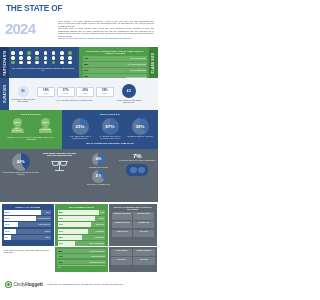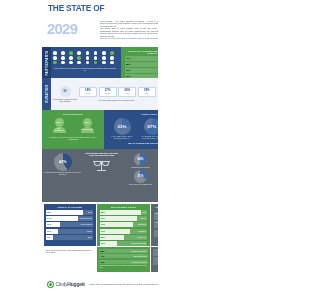--- a/index.html
+++ b/index.html
@@ -1,19 +1,19 @@
 <!DOCTYPE html>
 <html><head>
 <meta charset="utf-8">
 <style>
   html,body{margin:0;padding:0;background:#ffffff;}
   body{width:158px;height:300px;overflow:hidden;
        font-family:"Liberation Sans",sans-serif;
        -webkit-font-smoothing:none;}
-  .page{position:relative;width:158px;height:296px;background:#fff;padding-left:42px;}
+  .page{position:relative;width:158px;height:296px;background:#fff;}
 
   
   .header{position:relative;height:47px;padding:4px 5px 0 6px;box-sizing:border-box;}
   .t1{font-size:8.3px;font-weight:bold;letter-spacing:-0.2px;color:#2f5d9e;line-height:8.6px;}
   .t2{font-size:8.3px;font-weight:bold;letter-spacing:-0.2px;color:#4e9d48;line-height:9px;}
   .year{position:absolute;left:5px;top:21px;font-size:15px;font-weight:bold;
         color:#b9cbe4;letter-spacing:-0.8px;line-height:15px;}
   .intro{position:absolute;left:58px;top:20px;width:96px;}
   .intro p{margin:0;font-size:1.85px;line-height:2.45px;color:#3c4a57;text-align:justify;}
   .intro .lnk{color:#2f5d9e;}
@@ -157,21 +157,21 @@
   .logo .nm b{color:#3c4a57;font-weight:bold;}
   .fnote{font-size:1.8px;line-height:2.3px;color:#3c4a57;}
 </style>
 </head>
 <body>
 
 <div class="page">
 
   <div class="header">
     <div class="t1">THE STATE OF</div>
-    <div class="year">2029</div>
+    <div class="year">2024</div>
     <div class="intro">
       <p>Virtual training — live, online, instructor-led learning — is here to stay. More than 1,000 L&amp;D professionals were surveyed about how virtual training is used in their organizations today, the challenges they face, and the tools and techniques they use.</p>
       <p>This annual State of Virtual Training report reveals that virtual classroom delivery continues to grow, with organizations planning more live online sessions this year than last. Respondents also report increased use of breakout rooms, polls, chat, and other engagement tools, along with a continued need for skilled producers and better facilitator training.</p>
       <p class="lnk">Read the full report and explore the complete data set at www.cindyhuggett.com/research</p>
     </div>
   </div>
 
   <div class="band b1">
     <div class="b1l">
       <div class="vtab">

